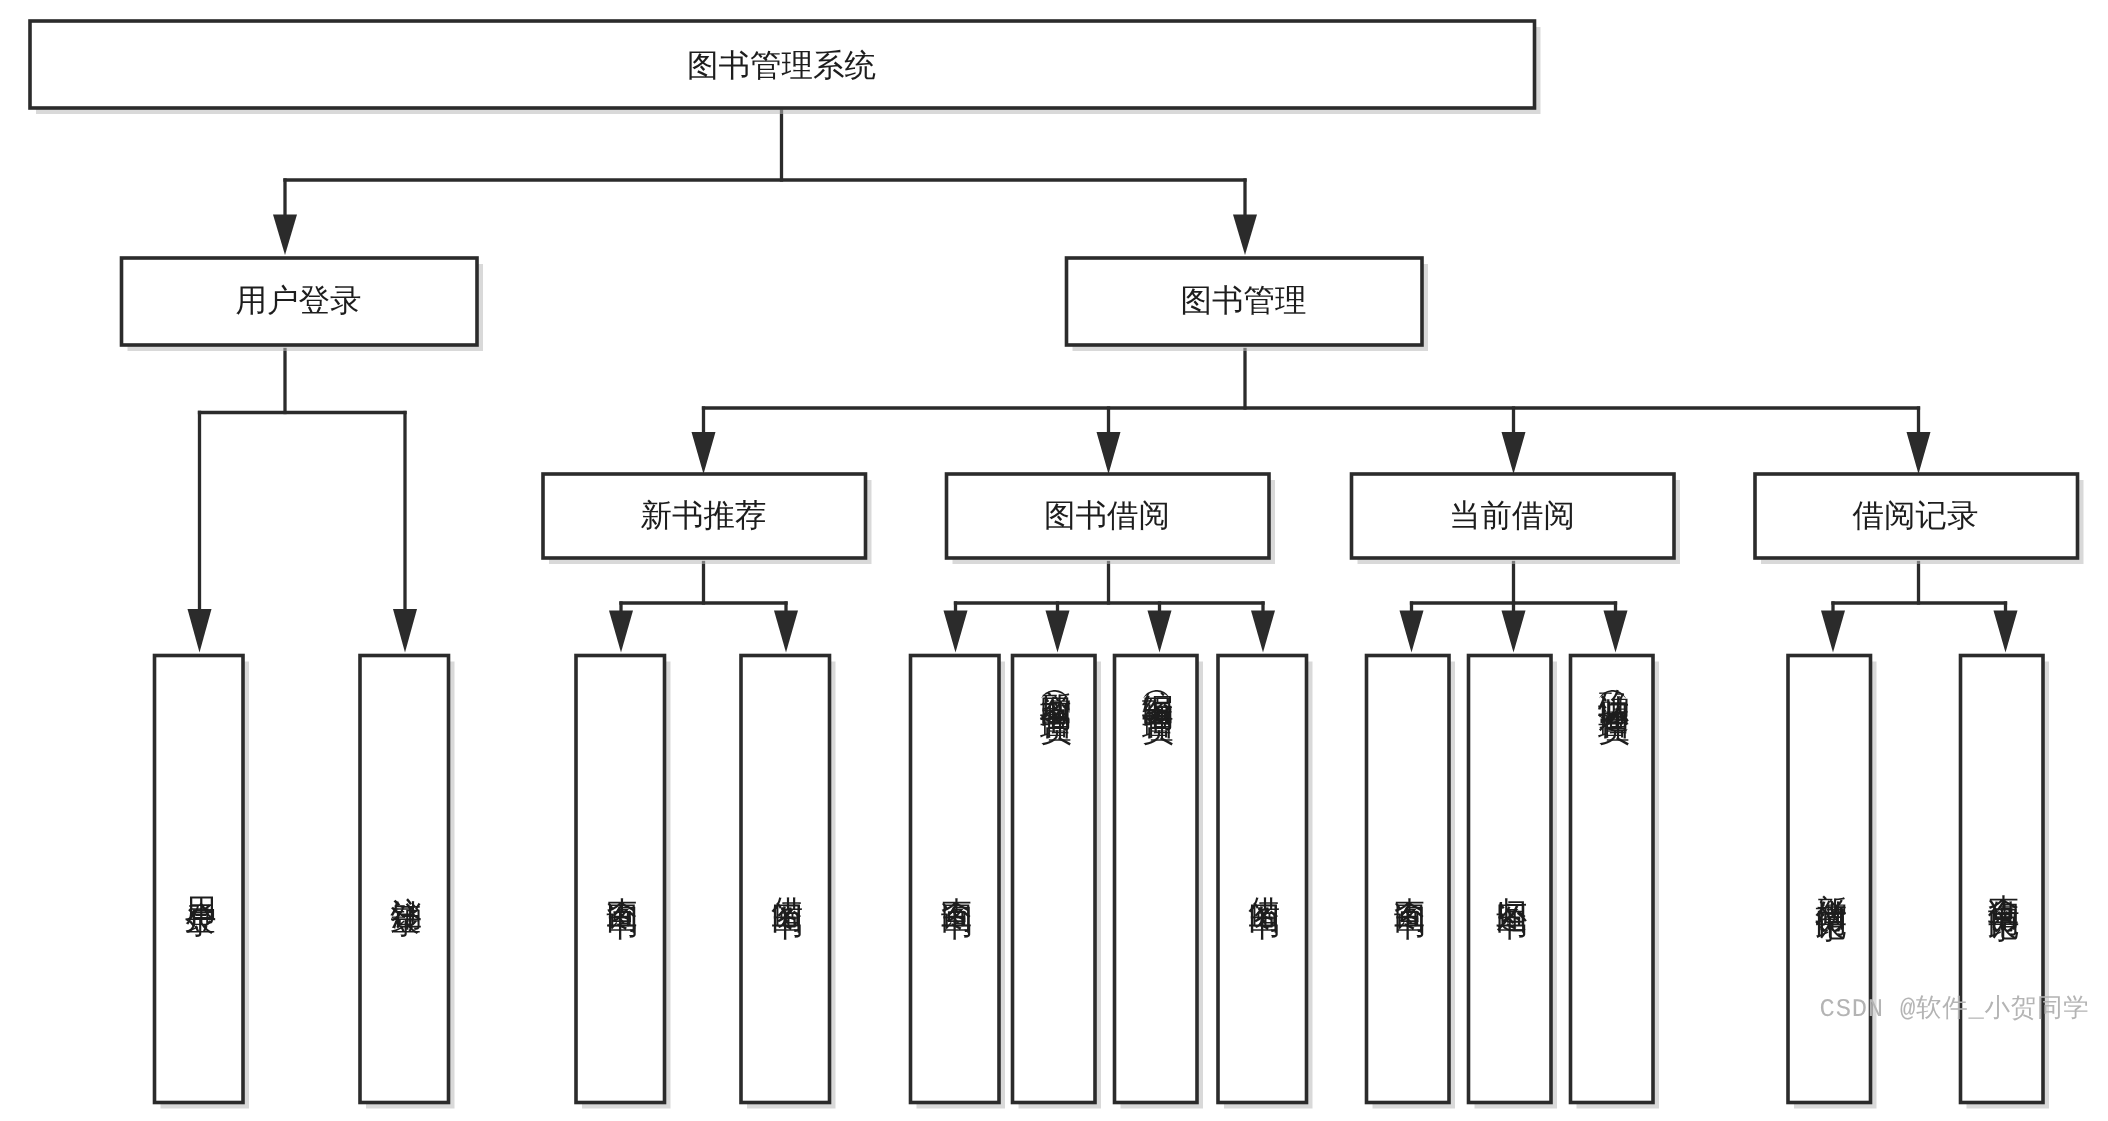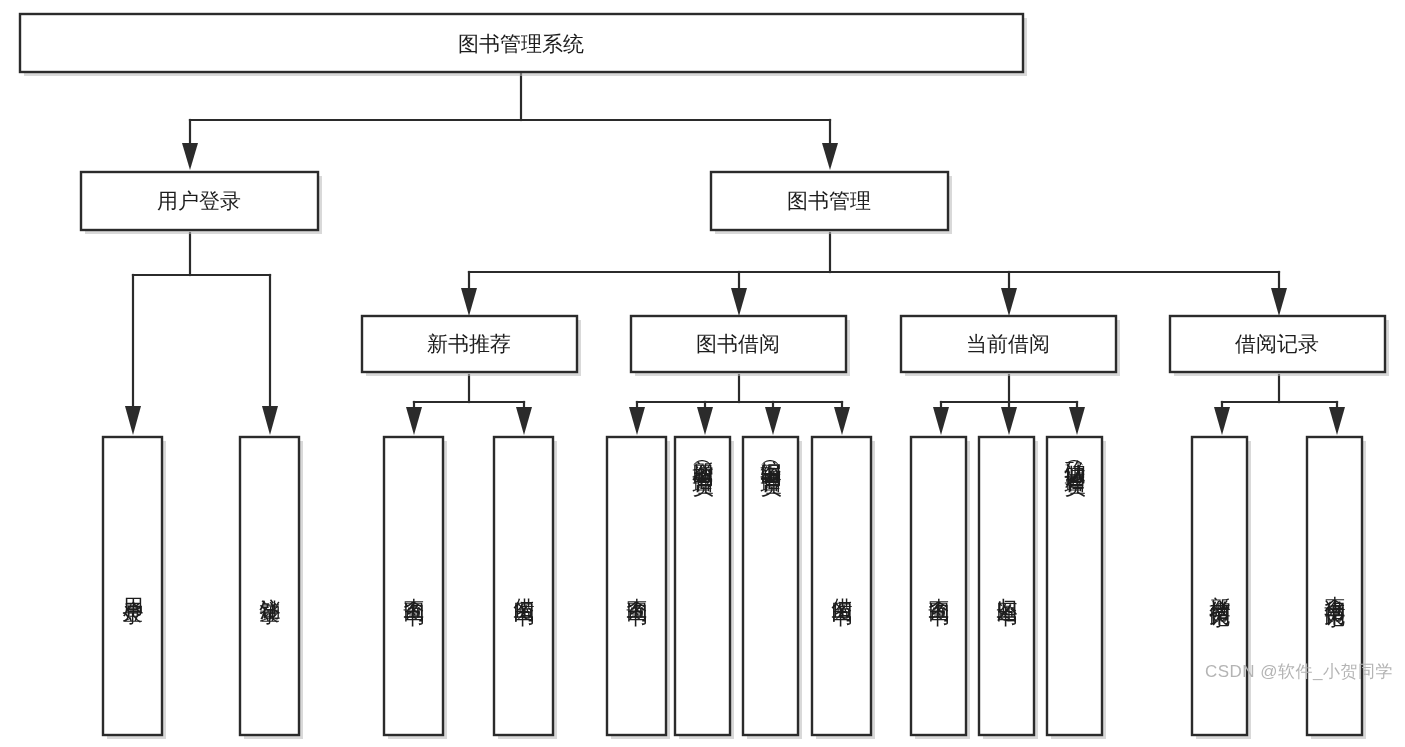--- a/index.html
+++ b/index.html
@@ -66,21 +66,21 @@
     font-size: 21px;
     line-height: 1.18;
     color: #1d1d1d;
     letter-spacing: 2.5px;
     white-space: nowrap;
   }
   .watermark {
     position: absolute;
     right: 12px;
     bottom: 6px;
-    font-family: Liberation Sans, sans-serif;
+    font-family: Liberation Mono, monospace;
     font-size: 17px;
     color: #b4b4b4;
     letter-spacing: 0.5px;
     white-space: nowrap;
   }
 </style>
 </head>
 <body>
 
 <div id="diagram-root">

